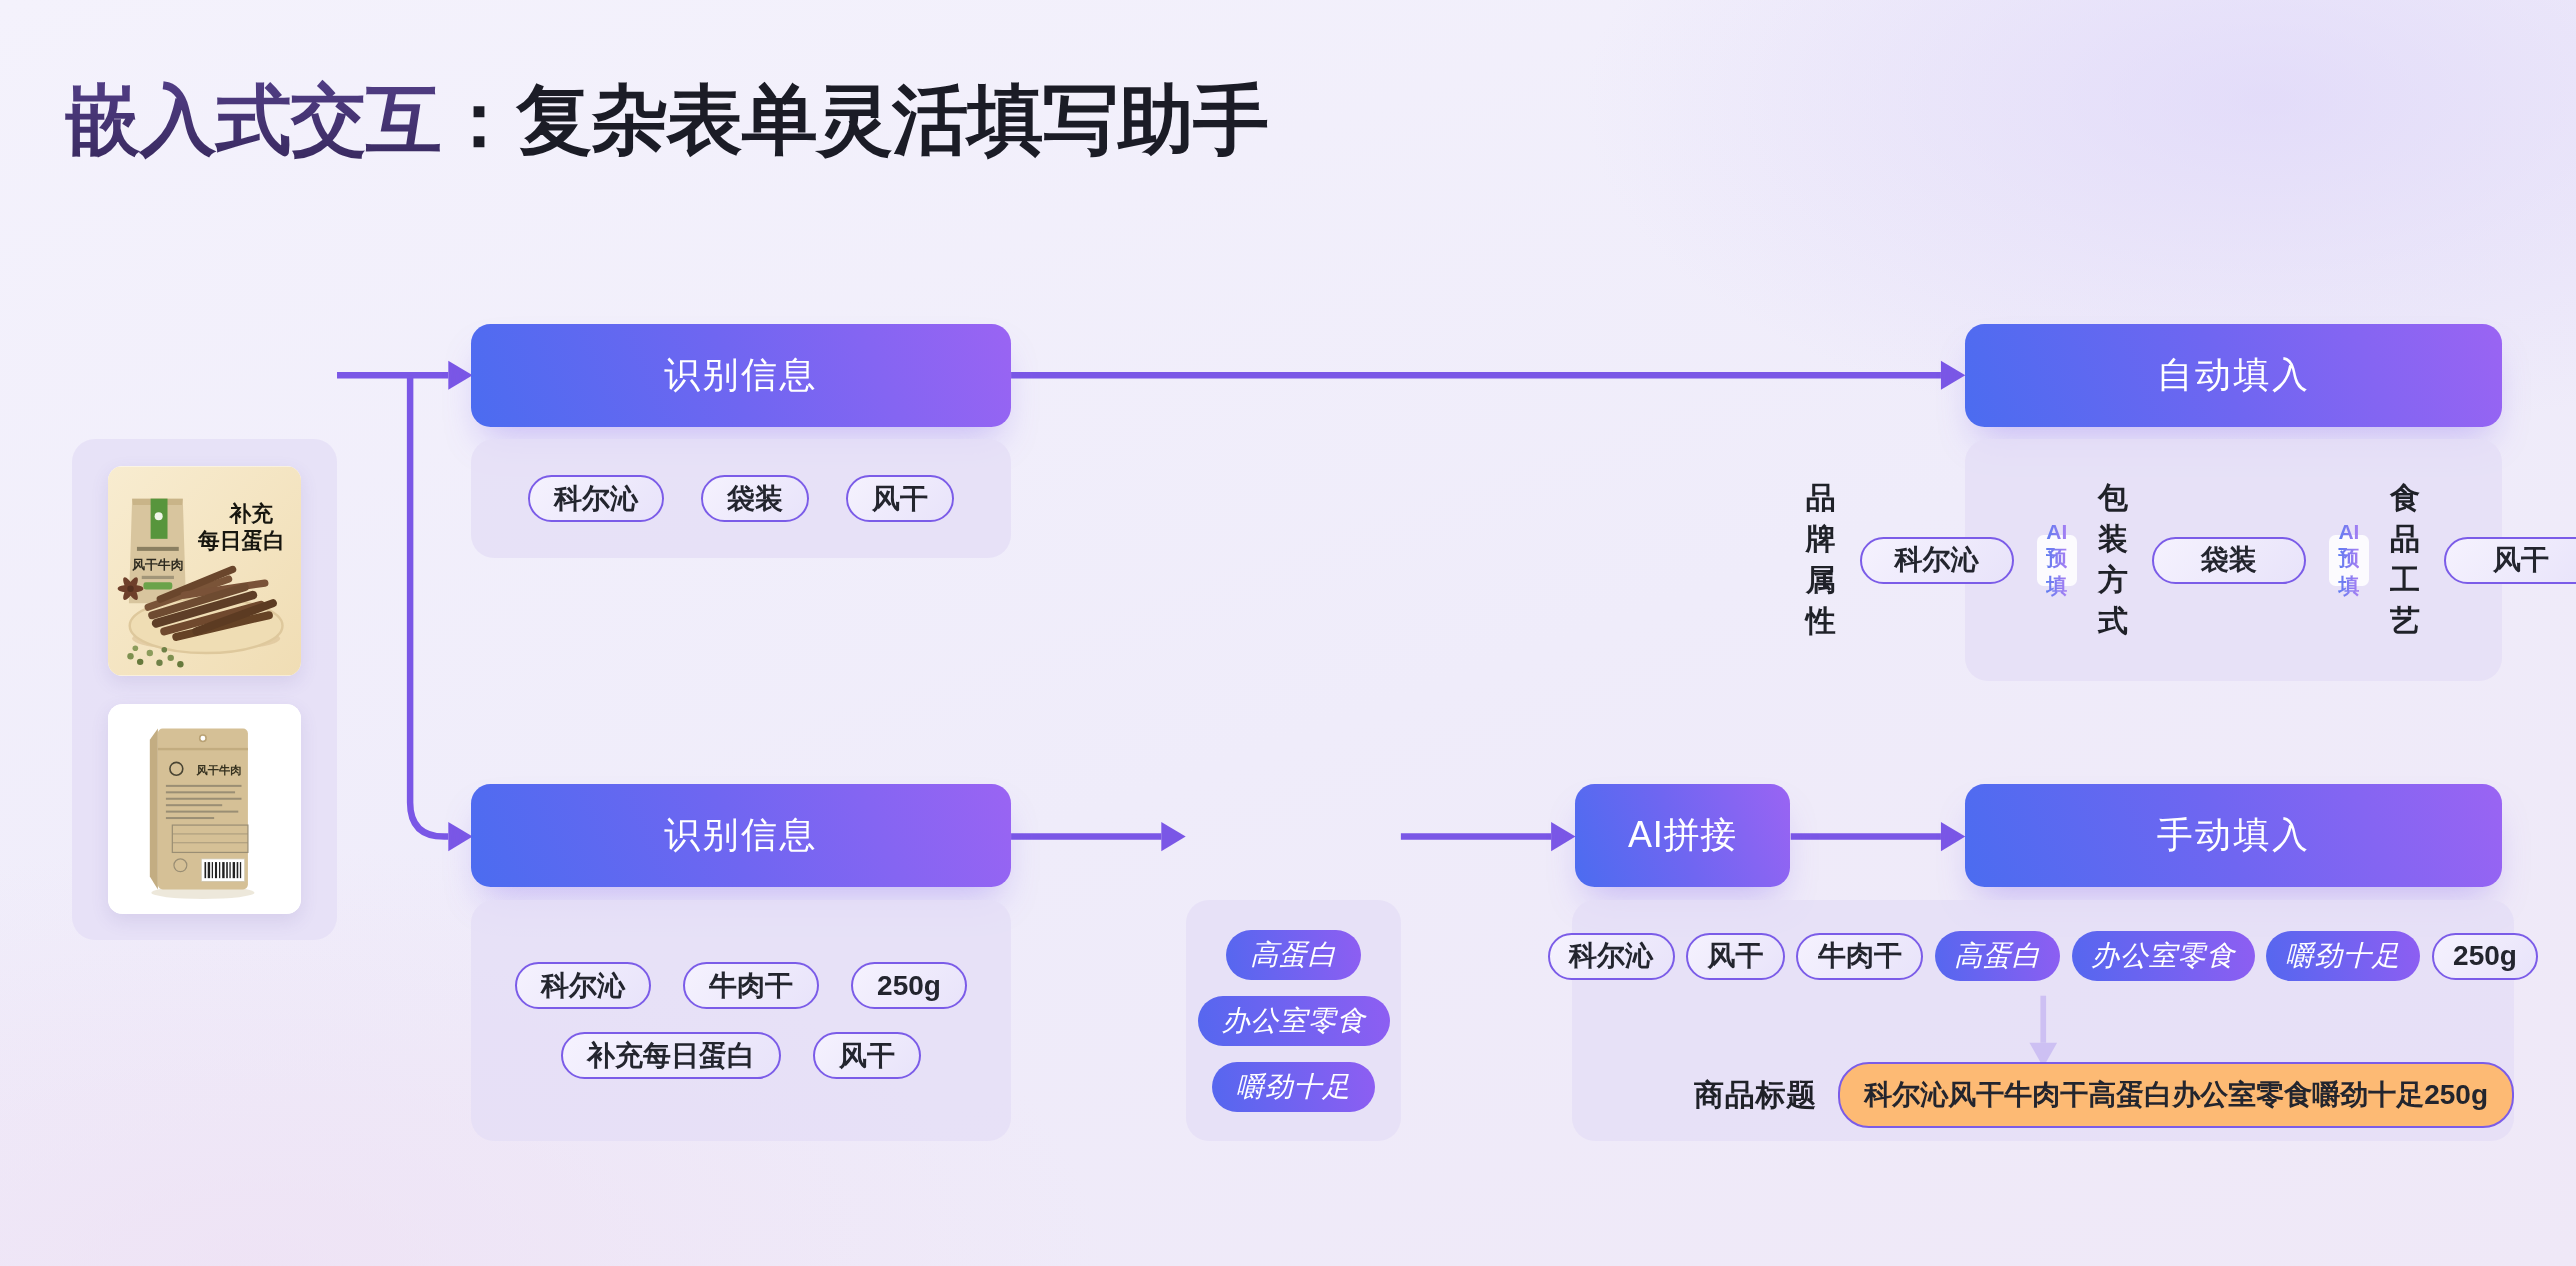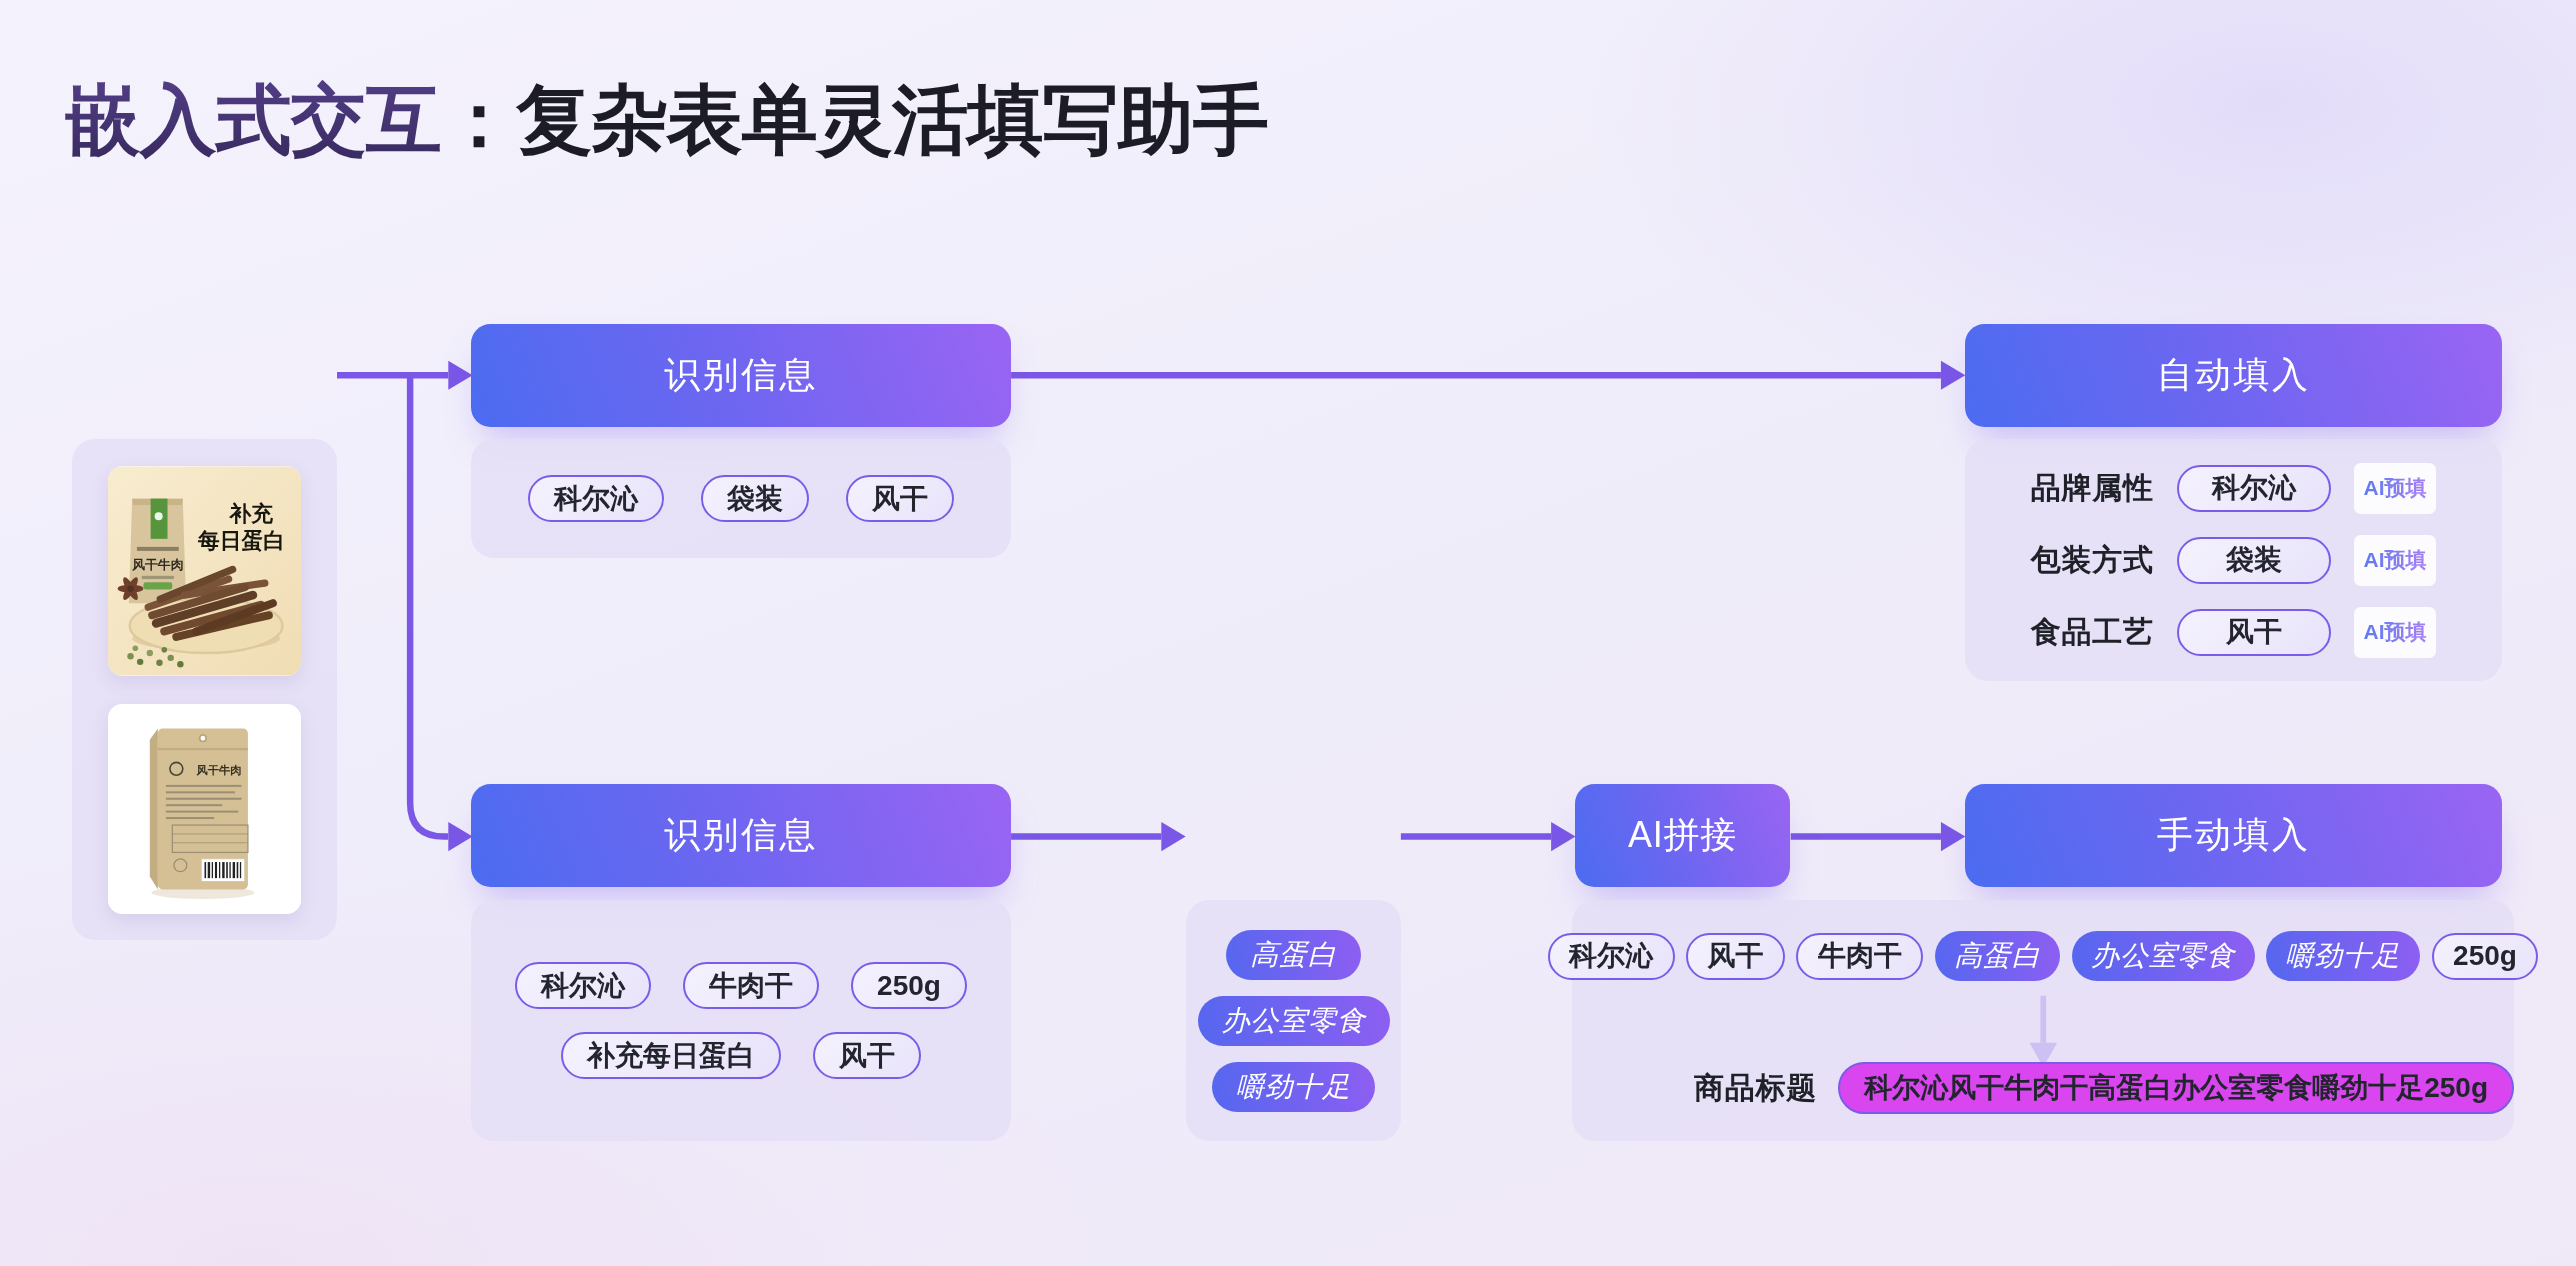--- a/index.html
+++ b/index.html
@@ -45,21 +45,21 @@
   .panel{
     position:absolute; border-radius:23px;
     background:rgba(228,222,246,0.78);
   }
   .p-images { left:72px;   top:439px;  width:265px;  height:501px;
               display:flex; flex-direction:column; align-items:center;
               justify-content:center; gap:28px; }
   .p-rec1   { left:471px;  top:439px;  width:540px;  height:119px;
               display:flex; align-items:center; justify-content:center; gap:37px; }
   .p-autofill{left:1965px; top:439px;  width:537px;  height:242px;
-              display:flex; flex-direction:column; align-items:center;
+              display:flex; flex-direction:row; align-items:center;
               justify-content:center; gap:21px; }
   .p-rec2   { left:471px;  top:900px; width:540px;  height:241px;
               display:flex; flex-direction:column; align-items:center;
               justify-content:center; gap:23px; }
   .p-aigen  { left:1186px; top:900px; width:215px;  height:241px;
               display:flex; flex-direction:column; align-items:center;
               justify-content:center; gap:16px; }
   .p-manual { left:1572px; top:900px; width:942px; height:241px; }
 
   
@@ -93,21 +93,21 @@
     background:linear-gradient(90deg,#5E7BF0,#A77FF3);
     -webkit-background-clip:text; background-clip:text; color:transparent;
   }
 
   
   .m-tags{ display:flex; align-items:center; justify-content:center;
            gap:11.4px; margin-top:31px; }
   .m-tags .pill{ padding:0 19.5px; }
   .m-title-row{ display:flex; align-items:center; justify-content:flex-end;
                 gap:21px; margin-top:81px; }
-  .title-pill{ height:52px; border-radius:31px; background:#d946ef; padding:0 24px;}
+  .title-pill{ height:66px; border-radius:31px; background:#fdba74; padding:0 24px;}
 
   
   .photo-card{
     width:193px; height:210px; border-radius:14.6px; overflow:hidden;
     background:#fff; box-shadow:0 6.5px 18px rgba(90,70,160,0.12);
   }
   .photo-card svg{ display:block; width:100%; height:100%; }
 
   
   .arrows{ position:absolute; inset:0; pointer-events:none; }

